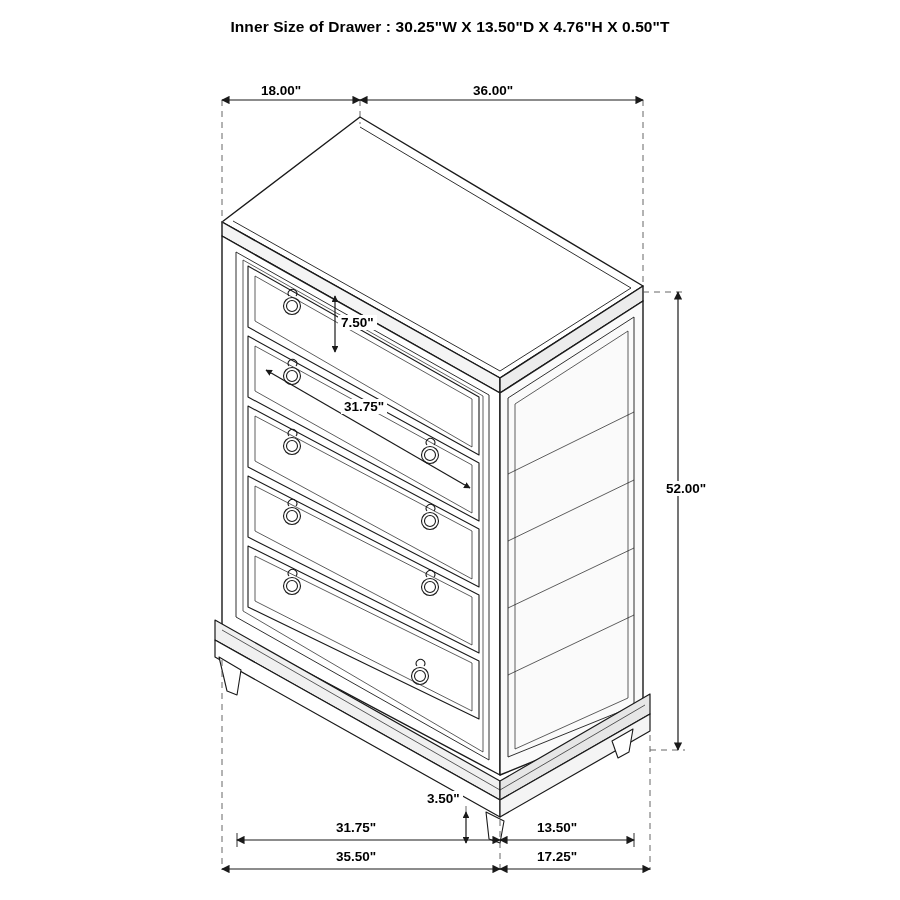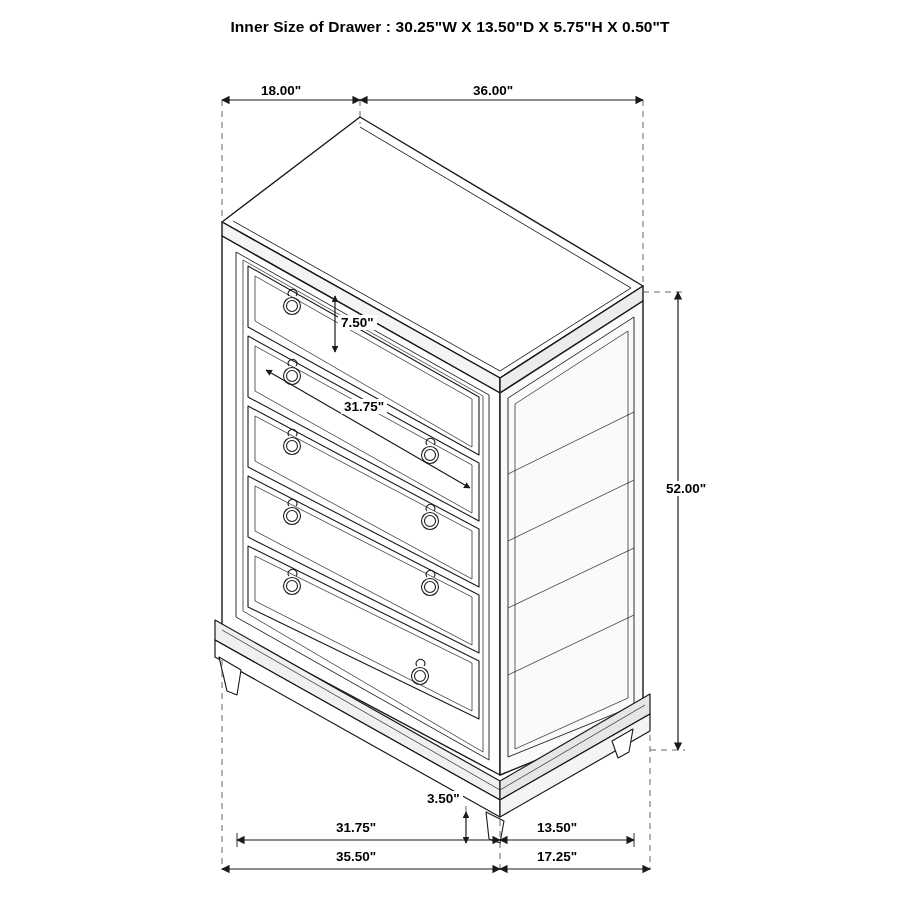--- a/index.html
+++ b/index.html
@@ -45,21 +45,21 @@
     background: #ffffff;
     padding: 0 3px;
     line-height: 15px;
   }
 </style>
 </head>
 <body>
 
 <div id="stage">
 
-  <div class="title">Inner Size of Drawer : 30.25"W X 13.50"D X 5.75"H X 0.50"T</div>
+  <div class="title">Inner Size of Drawer : 30.25"W X 13.50"D X 4.76"H X 0.50"T</div>
 
   <svg class="diagram" viewBox="0 0 900 900">
     <defs>
       <marker id="arrow" viewBox="0 0 10 10" refX="9" refY="5" markerWidth="7" markerHeight="7" orient="auto-start-reverse">
         <path d="M 0 0 L 10 5 L 0 10 z" fill="#1a1a1a"></path>
       </marker>
       <marker id="arrowS" viewBox="0 0 10 10" refX="9" refY="5" markerWidth="5.5" markerHeight="5.5" orient="auto-start-reverse">
         <path d="M 0 0 L 10 5 L 0 10 z" fill="#1a1a1a"></path>
       </marker>
     </defs>

